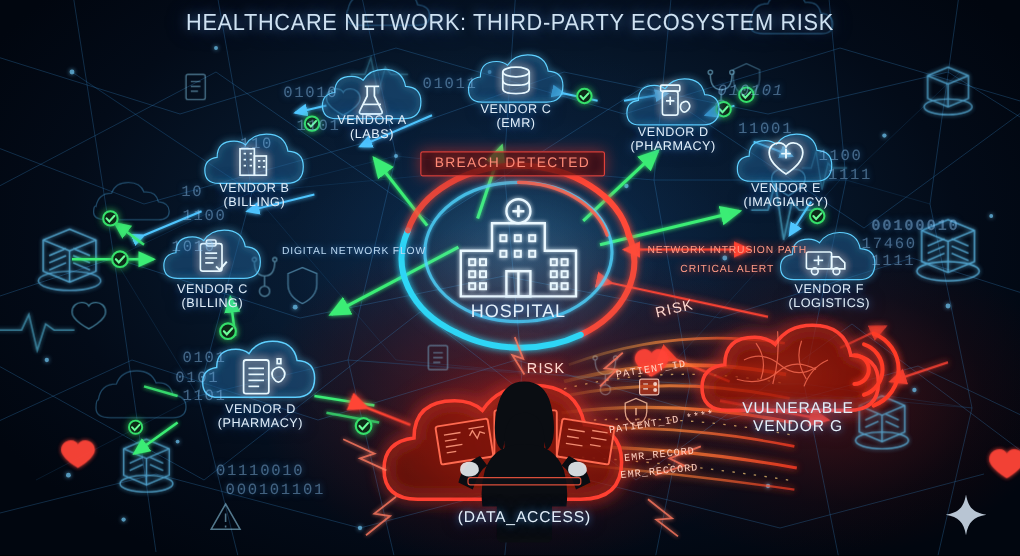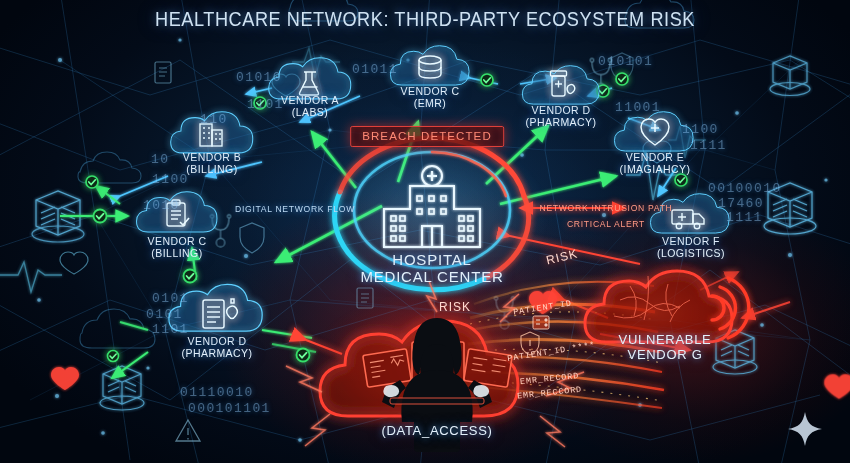--- a/index.html
+++ b/index.html
@@ -610,21 +610,20 @@
   <svg class="sparkle" style="left:788px;top:412px;" width="34" height="34" viewBox="0 0 34 34">
     <path d="M17,0 C19,11 23,15 34,17 C23,19 19,23 17,34 C15,23 11,19 0,17 C11,15 15,11 17,0z" fill="#c8d6e4" opacity=".92"></path>
   </svg>
 
   <div class="title">HEALTHCARE NETWORK: THIRD-PARTY ECOSYSTEM RISK</div>
 
   <div class="banner" style="left:427px;top:126px;">BREACH DETECTED</div>
 
   <div class="nlabel big" style="left:432px;top:252px;">
     <span>HOSPITAL</span>
-    <span class="l2">MEDICAL CENTER</span>
   </div>
 
   <div class="nlabel" style="left:310px;top:95px;">
     <span>VENDOR A</span>
     <span class="l2">(LABS)</span>
   </div>
   <div class="nlabel" style="left:212px;top:152px;">
     <span>VENDOR B</span>
     <span class="l2">(BILLING)</span>
   </div>
@@ -678,22 +677,22 @@
       <div class="bin" style="left: 200px; top: 112px;">110</div>
       <div class="bin" style="left: 151px; top: 152px;">10</div>
       <div class="bin" style="left: 152px; top: 172px;">1100</div>
       <div class="bin" style="left: 143px; top: 198px;">1010</div>
       <div class="bin" style="left: 152px; top: 291px;">0101</div>
       <div class="bin" style="left: 146px; top: 307px;">0101</div>
       <div class="bin" style="left: 152px; top: 322px;">1101</div>
       <div class="bin" style="left: 180px; top: 385px;">01110010</div>
       <div class="bin" style="left: 188px; top: 401px;">000101101</div>
       <div class="bin" style="left: 352px; top: 62px;">01011</div>
-      <div class="bin" style="left: 598px; top: 54px;">010101</div>
+      <div class="bin" style="left: 598px; top: 68px; font-style: italic;">010101</div>
       <div class="bin" style="left: 615px; top: 100px;">11001</div>
       <div class="bin" style="left: 682px; top: 122px;">1100</div>
       <div class="bin" style="left: 690px; top: 138px;">1111</div>
-      <div class="bin" style="left: 708px; top: 181px;">00100010</div>
+      <div class="bin" style="left: 726px; top: 181px; font-weight: bold;">00100010</div>
       <div class="bin" style="left: 718px; top: 196px;">17460</div>
       <div class="bin" style="left: 726px; top: 210px;">1111</div>
     </div>
 
 </div>
 
 </body></html>

